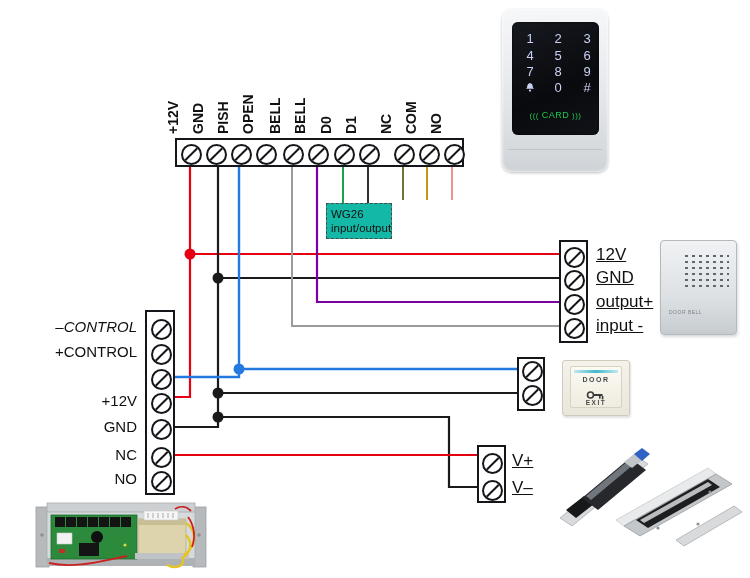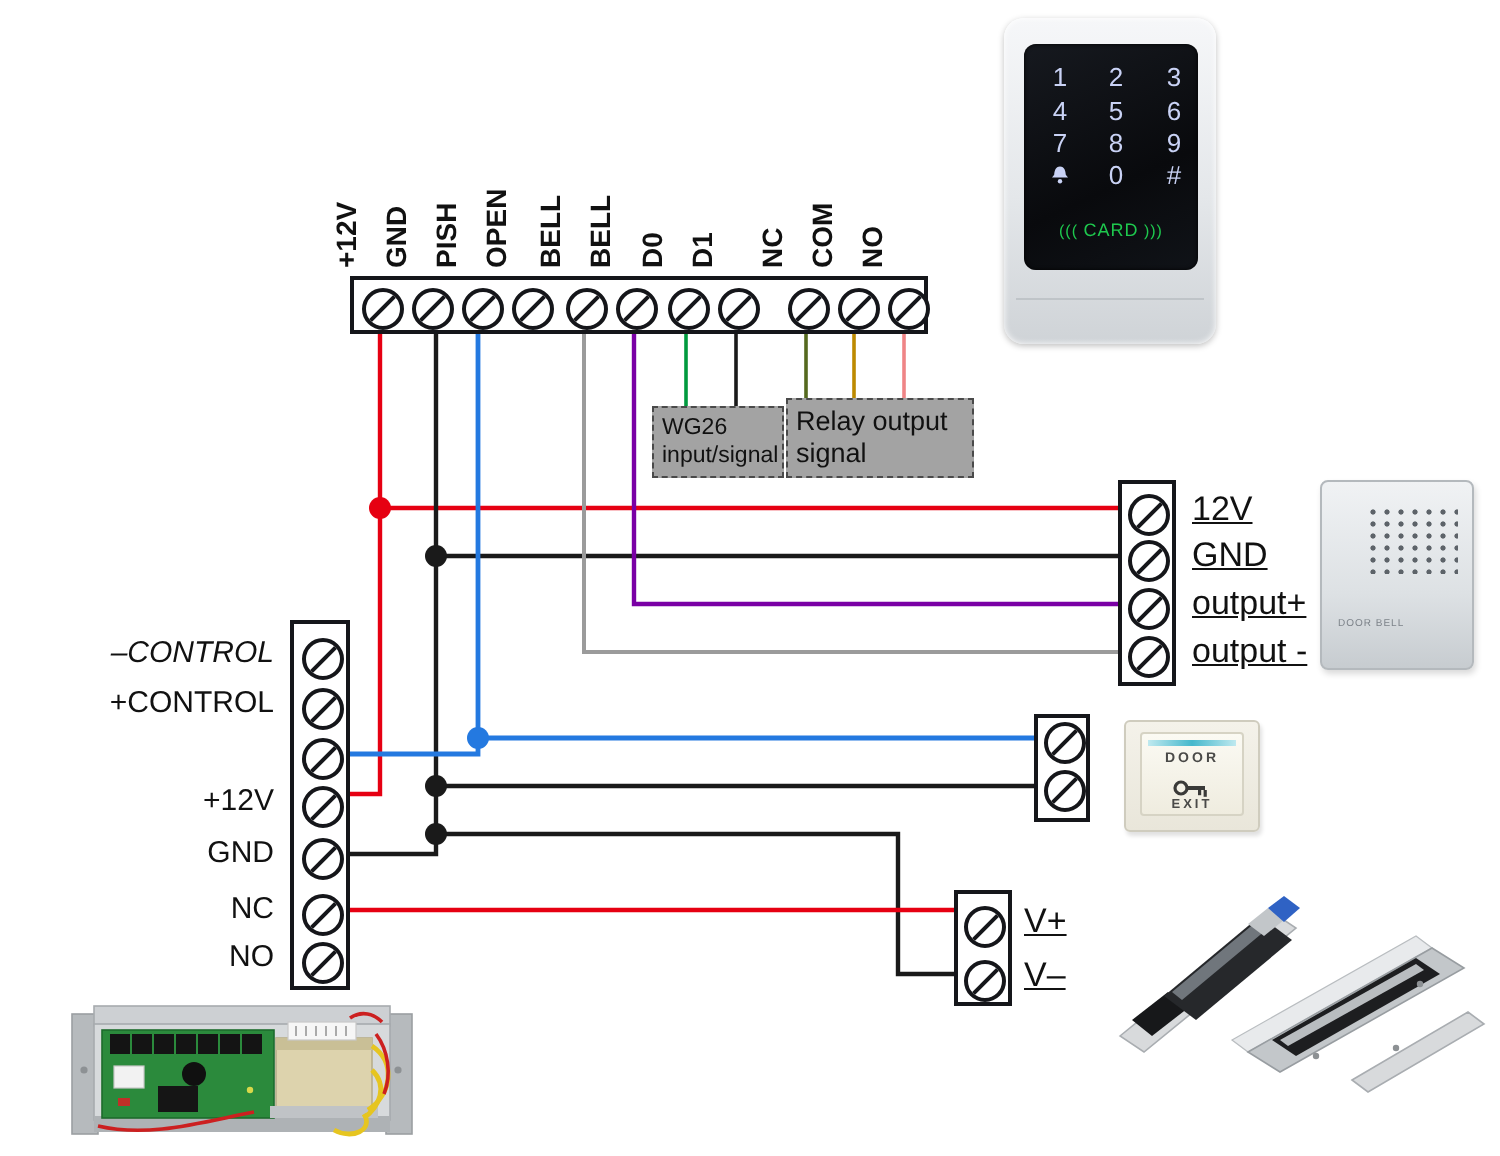--- a/index.html
+++ b/index.html
@@ -10,21 +10,21 @@
   .screw{position:absolute;width:21px;height:21px;border:2px solid #15161a;border-radius:50%;
          background:#fff;box-sizing:border-box;overflow:hidden;}
   .screw::after{content:"";position:absolute;left:50%;top:-4px;bottom:-4px;width:2px;margin-left:-1px;
          background:#15161a;transform:rotate(45deg);}
   
   .vlabel{position:absolute;transform-origin:0 100%;transform:rotate(-90deg);white-space:nowrap;
           font-size:14px;font-weight:700;height:16px;line-height:16px;z-index:2;}
   .llabel{position:absolute;left:32px;width:105px;text-align:right;font-size:15px;line-height:18px;z-index:2;}
   .rlabel{position:absolute;font-size:17px;line-height:20px;z-index:2;text-decoration:underline;}
   
-  .dashbox{position:absolute;border:1.5px dashed #4a4a4a;background:#a3a3a3;z-index:2;box-sizing:border-box;padding:3px 4px;}
+  .dashbox{position:absolute;border:1.5px dashed #4a4a4a;background:#14b8a6;z-index:2;box-sizing:border-box;padding:3px 4px;}
   .dashbox div{white-space:nowrap;}
   #wg26-box{left:326px;top:203px;width:66px;height:36px;font-size:11.5px;line-height:14px;}
   #relay-box{left:393px;top:199px;width:94px;height:40px;font-size:13.5px;line-height:16px;}
   
   #keypad{position:absolute;left:502px;top:9px;width:106px;height:163px;border-radius:10px;
           background:linear-gradient(180deg,#f6f7f9 0%,#e4e7ea 55%,#cfd3d7 100%);
           box-shadow:inset 0 0 3px #fff,0 1px 3px rgba(0,0,0,.25);z-index:2;}
   #keypad .seam{position:absolute;left:6px;right:6px;top:140px;height:1px;background:#bfc4c8;}
   #kscreen{position:absolute;left:10px;top:13px;width:87px;height:113px;border-radius:6px;
            background:linear-gradient(155deg,#16191f 0%,#090a0d 60%,#101318 100%);
@@ -107,25 +107,21 @@
   <div class="vlabel" style="left:283px;top:118px;">BELL</div>
   <div class="vlabel" style="left:308px;top:118px;">BELL</div>
   <div class="vlabel" style="left:334px;top:118px;">D0</div>
   <div class="vlabel" style="left:359px;top:118px;">D1</div>
   <div class="vlabel" style="left:394px;top:118px;">NC</div>
   <div class="vlabel" style="left:419px;top:118px;">COM</div>
   <div class="vlabel" style="left:444px;top:118px;">NO</div>
 
   <div class="dashbox" id="wg26-box">
     <div>WG26</div>
-    <div>input/signal</div>
-  </div>
-  <div class="dashbox" id="relay-box">
-    <div>Relay output</div>
-    <div>signal</div>
+    <div>input/output</div>
   </div>
 
   <div id="keypad">
     <div id="kscreen">
       <span class="kkey" style="left:10px;top:9px;">1</span>
       <span class="kkey" style="left:38px;top:9px;">2</span>
       <span class="kkey" style="left:67px;top:9px;">3</span>
       <span class="kkey" style="left:10px;top:26px;">4</span>
       <span class="kkey" style="left:38px;top:26px;">5</span>
       <span class="kkey" style="left:67px;top:26px;">6</span>
@@ -149,21 +145,21 @@
 
   <div class="strip" style="left:559px;top:240px;width:29px;height:103px;">
     <span class="screw" style="left:3px;top:4.5px;"></span>
     <span class="screw" style="left:3px;top:27.5px;"></span>
     <span class="screw" style="left:3px;top:51.5px;"></span>
     <span class="screw" style="left:3px;top:75.5px;"></span>
   </div>
   <div class="rlabel" style="left:596px;top:245px;">12V</div>
   <div class="rlabel" style="left:596px;top:268px;">GND</div>
   <div class="rlabel" style="left:596px;top:292px;">output+</div>
-  <div class="rlabel" style="left:596px;top:316px;">output -</div>
+  <div class="rlabel" style="left:596px;top:316px;">input -</div>
 
   <div id="doorbell">
     <div id="grill"></div>
     <div class="tag">DOOR BELL</div>
   </div>
 
   <div class="strip" style="left:145px;top:310px;width:30px;height:185px;">
     <span class="screw" style="left:4px;top:6.5px;"></span>
     <span class="screw" style="left:4px;top:31.5px;"></span>
     <span class="screw" style="left:4px;top:56.5px;"></span>

